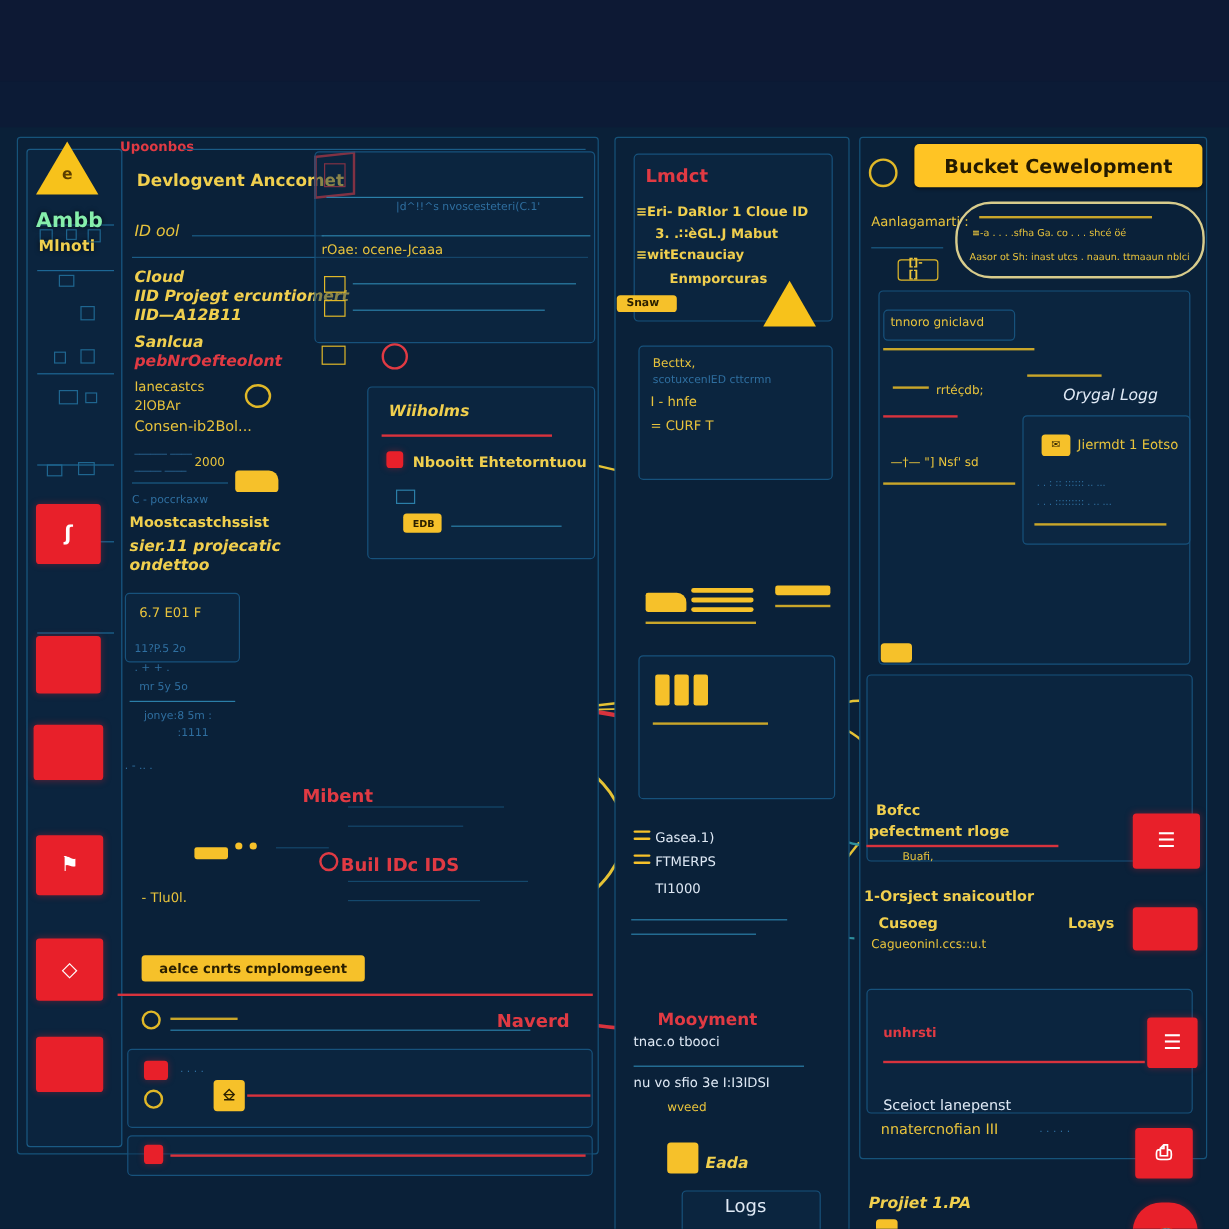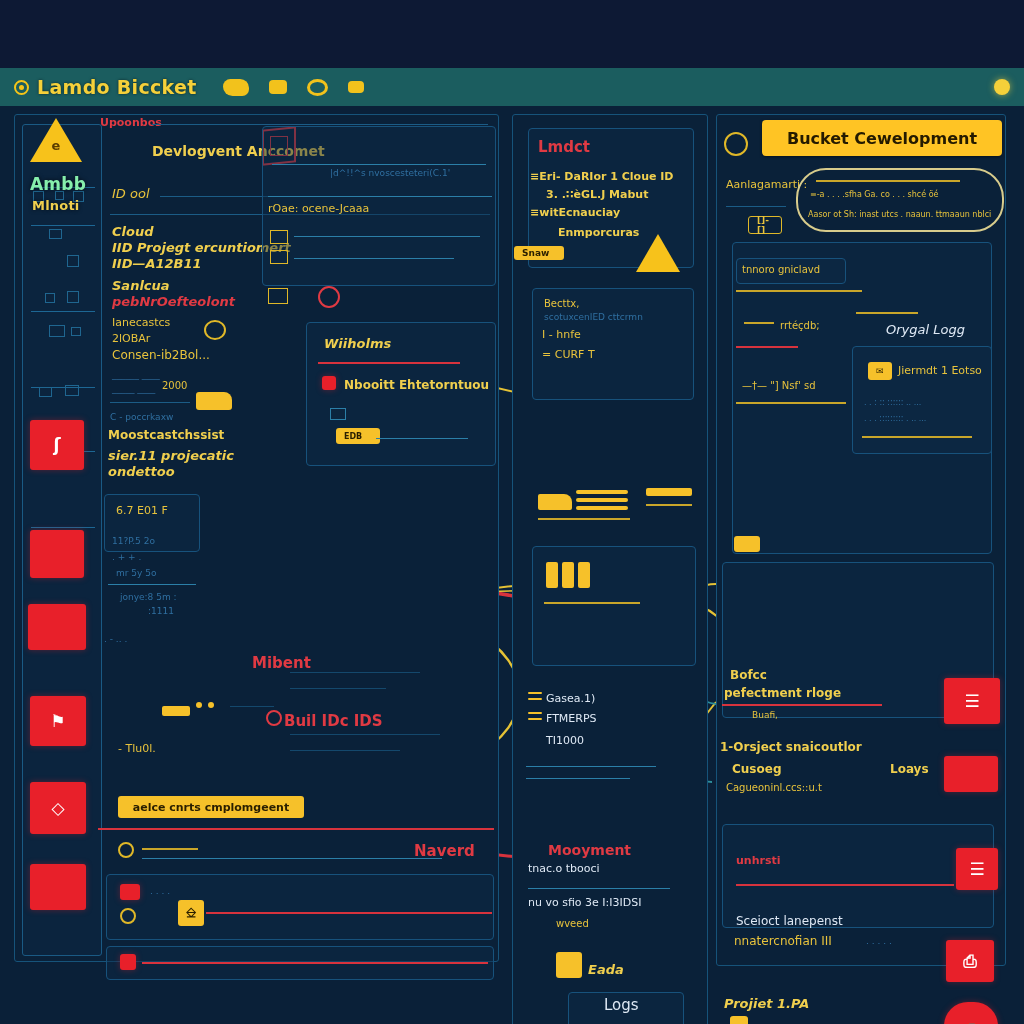--- a/index.html
+++ b/index.html
@@ -112,35 +112,20 @@
 
   .sm-sq { position:absolute; border:1px solid #1f6690; }
 </style>
 </head>
 <body>
 
 <div id="app">
 
   <div class="topband"></div>
 
-  <div class="headerbar">
-    <div class="hb-logo">
-        <i></i>
-      </div>
-    <div class="hb-title">Lamdo Biccket</div>
-    <div class="hb-icons">
-      <span class="hb-ic blob"></span>
-      <span class="hb-ic chip"></span>
-      <span class="hb-ic ring"></span>
-      <span class="hb-ic chip2"></span>
-    </div>
-    <div class="hb-right">
-      <span class="hb-dot"></span>
-    </div>
-  </div>
 
   <div class="workspace">
 
     <svg class="ink" viewBox="0 0 1024 918">
 
       <path d="M118 56 L104 52 L98 66" stroke="#e03a43" stroke-width="3" fill="none"></path>
       <path d="M150 66 L88 68" stroke="#e03a43" stroke-width="4" fill="none"></path>
       <path d="M96 62 L84 68 L96 75" stroke="#e03a43" stroke-width="4" fill="none"></path>
       <path d="M128 44 C140 44 150 40 160 36" stroke="#cfd8e6" stroke-width="1" fill="none"></path>
 
@@ -225,21 +210,21 @@
       <span>⚑</span>
       </div>
     <div class="redicon" style="left:30px; top:676px; width:56px; height:52px;">
       <span>◇</span>
       </div>
     <div class="redicon" style="left:30px; top:758px; width:56px; height:46px;"></div>
 
     <div class="t red s11" style="left:100px; top:10px;">Upoonbos</div>
     <div class="line" style="left:152px; top:18px; width:336px;"></div>
 
-    <div class="t amber-b s14" style="left:114px; top:37px;margin-left:38px;">Devlogvent Anccomet</div>
+    <div class="t amber-b s14" style="left:114px; top:37px;">Devlogvent Anccomet</div>
 
     <div class="t amber s13" style="left:112px; top:80px;">ID  ool</div>
     <div class="line" style="left:160px; top:90px; width:110px;"></div>
     <div class="line" style="left:110px; top:108px; width:380px;"></div>
 
     <div class="t amber-b s13" style="left:112px; top:118px;">Cloud</div>
     <div class="t amber-b s13" style="left:112px; top:134px;">IID Projegt ercuntiomert</div>
     <div class="t amber-b s13" style="left:112px; top:150px;">IID—A12B11</div>
 
     <div class="t amber-b s13" style="left:112px; top:172px;">Sanlcua</div>
@@ -276,21 +261,21 @@
 
     <div class="sm-sq" style="left:268px; top:182px; width:20px; height:16px; border-color:#e0b828;"></div>
     <div class="cube" style="left:318px; top:180px; width:22px; height:22px; border-radius:50%;"></div>
 
     <div class="subpanel" style="left:306px; top:216px; width:190px; height:144px;"></div>
     <div class="t amber-b s13" style="left:324px; top:230px;">Wiiholms</div>
     <div class="line rd" style="left:318px; top:256px; width:142px;"></div>
     <div class="redicon" style="left:322px; top:270px; width:14px; height:14px; font-size:9px;"></div>
     <div class="t amber-b s12" style="left:344px; top:272px;">Nbooitt Ehtetorntuou</div>
     <div class="sm-sq" style="left:330px; top:302px; width:16px; height:12px; border-color:#2b7fa8;"></div>
-    <div class="chip-amber" style="left:336px; top:322px; width:44px; height:16px; font-size:8px;">EDB</div>
+    <div class="chip-amber" style="left:336px; top:322px; width:32px; height:16px; font-size:8px;">EDB</div>
     <div class="line cy" style="left:376px; top:332px; width:92px;"></div>
 
     <div class="amber-block" style="left:196px; top:286px; width:36px; height:18px; border-radius:3px 8px 3px 3px;"></div>
 
     <div class="subpanel" style="left:104px; top:388px; width:96px; height:58px;"></div>
     <div class="t amber s11" style="left:116px; top:398px;">6.7 E01 F</div>
     <div class="t faint s9" style="left:112px; top:430px;">11?P.5 2o</div>
     <div class="t faint s9" style="left:112px; top:446px;">  .  + + .</div>
     <div class="t faint s9" style="left:116px; top:462px;">mr 5y 5o</div>
     <div class="line cy" style="left:108px; top:478px; width:88px;"></div>

